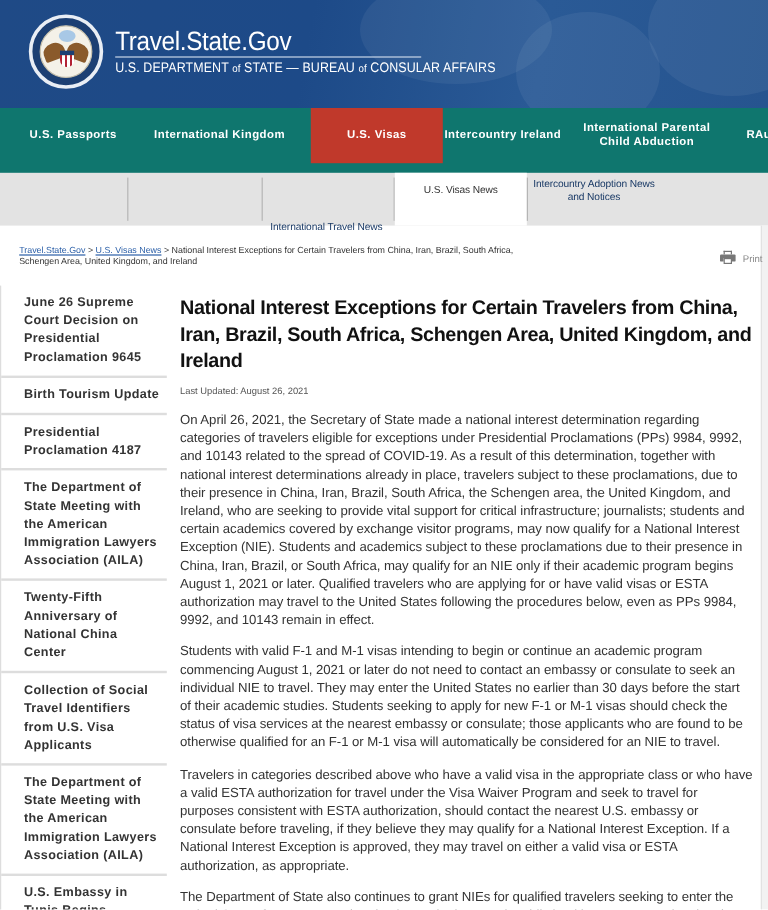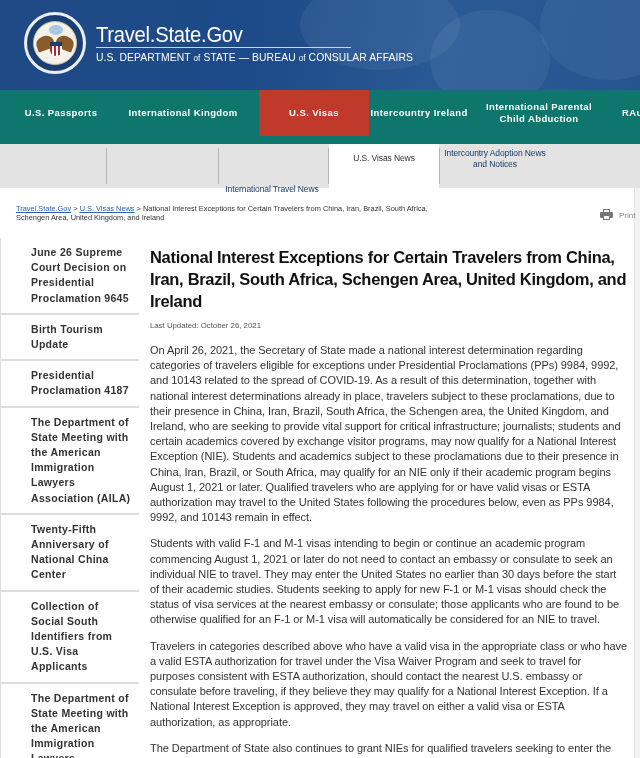--- a/index.html
+++ b/index.html
@@ -72,21 +72,21 @@
     font-size: 8px; color: #888; cursor: pointer;
   }
   .print-icon { width: 13px; height: 11px; position: relative; }
   .print-icon .body { position: absolute; left: 0; top: 3px; width: 13px; height: 6px; background: #777; border-radius: 1px; }
   .print-icon .paper-top { position: absolute; left: 3px; top: 0; width: 7px; height: 3px; border: 1px solid #777; border-bottom: none; }
   .print-icon .paper-bot { position: absolute; left: 3px; top: 6px; width: 7px; height: 5px; background: #fff; border: 1px solid #777; }
 
   
   .sidebar { position: absolute; left: 0; top: 238px; width: 139px; border-left: 1px solid #ddd; }
   .side-item {
-    padding: 7px 6px 7px 30px; font-size: 10.5px; font-weight: bold; color: #333; line-height: 15.2px;
+    padding: 7px 6px 7px 19px; font-size: 10.5px; font-weight: bold; color: #333; line-height: 15.2px;
     border-bottom: 2px solid #ddd; letter-spacing: 0.3px; cursor: pointer;
   }
 
   
   .content { position: absolute; left: 150px; top: 246px; width: 478px; }
   .title { font-size: 16.5px; font-weight: bold; color: #111; line-height: 22px; letter-spacing: -0.3px; }
   .updated { margin-top: 9px; font-size: 7.8px; color: #555; }
   .para { margin-top: 11px; font-size: 11px; line-height: 15.2px; color: #333; letter-spacing: -0.05px; }
   .para.first { margin-top: 13px; }
 
@@ -149,26 +149,26 @@
   </span>
   <span>Print</span>
 </div>
 
 <div class="sidebar">
   <div class="side-item">June 26 Supreme Court Decision on Presidential Proclamation 9645</div>
   <div class="side-item">Birth Tourism Update</div>
   <div class="side-item">Presidential Proclamation 4187</div>
   <div class="side-item">The Department of State Meeting with the American Immigration Lawyers Association (AILA)</div>
   <div class="side-item">Twenty-Fifth Anniversary of National China Center</div>
-  <div class="side-item">Collection of Social South Identifiers from U.S. Visa Applicants</div>
+  <div class="side-item">Collection of Social Travel Identifiers from U.S. Visa Applicants</div>
   <div class="side-item">The Department of State Meeting with the American Immigration Lawyers Association (AILA)</div>
   <div class="side-item">U.S. Embassy in Tunis Begins Processing Libyan Immigrant Visas</div>
 
 </div>
 
 <div class="content">
   <h1 class="title">National Interest Exceptions for Certain Travelers from China, Iran, Brazil, South Africa, Schengen Area, United Kingdom, and Ireland</h1>
-  <div class="updated">Last Updated: October 26, 2021</div>
+  <div class="updated">Last Updated: August 26, 2021</div>
   <p class="para first">On April 26, 2021, the Secretary of State made a national interest determination regarding categories of travelers eligible for exceptions under Presidential Proclamations (PPs) 9984, 9992, and 10143 related to the spread of COVID-19.  As a result of this determination, together with national interest determinations already in place, travelers subject to these proclamations, due to their presence in China, Iran, Brazil, South Africa, the Schengen area, the United Kingdom, and Ireland, who are seeking to provide vital support for critical infrastructure; journalists; students and certain academics covered by exchange visitor programs, may now qualify for a National Interest Exception (NIE).  Students and academics subject to these proclamations due to their presence in China, Iran, Brazil, or South Africa, may qualify for an NIE only if their academic program begins August 1, 2021 or later.  Qualified travelers who are applying for or have valid visas or ESTA authorization may travel to the United States following the procedures below, even as PPs 9984, 9992, and 10143 remain in effect.</p>
   <p class="para">Students with valid F-1 and M-1 visas intending to begin or continue an academic program commencing August 1, 2021 or later do not need to contact an embassy or consulate to seek an individual NIE to travel.  They may enter the United States no earlier than 30 days before the start of their academic studies.  Students seeking to apply for new F-1 or M-1 visas should check the status of visa services at the nearest embassy or consulate; those applicants who are found to be otherwise qualified for an F-1 or M-1 visa will automatically be considered for an NIE to travel.</p>
   <p class="para">Travelers in categories described above who have a valid visa in the appropriate class or who have a valid ESTA authorization for travel under the Visa Waiver Program and seek to travel for purposes consistent with ESTA authorization, should contact the nearest U.S. embassy or consulate before traveling, if they believe they may qualify for a National Interest Exception.  If a National Interest Exception is approved, they may travel on either a valid visa or ESTA authorization, as appropriate.</p>
   <p class="para">The Department of State also continues to grant NIEs for qualified travelers seeking to enter the United States for purposes related to humanitarian travel, public health response, and national security.  These travelers and any others who believe their travel to be in the United States' national interest should also review the website of the nearest U.S. embassy or consulate for instruction on how to contact them.</p>
 </div>
 
 </body></html>

